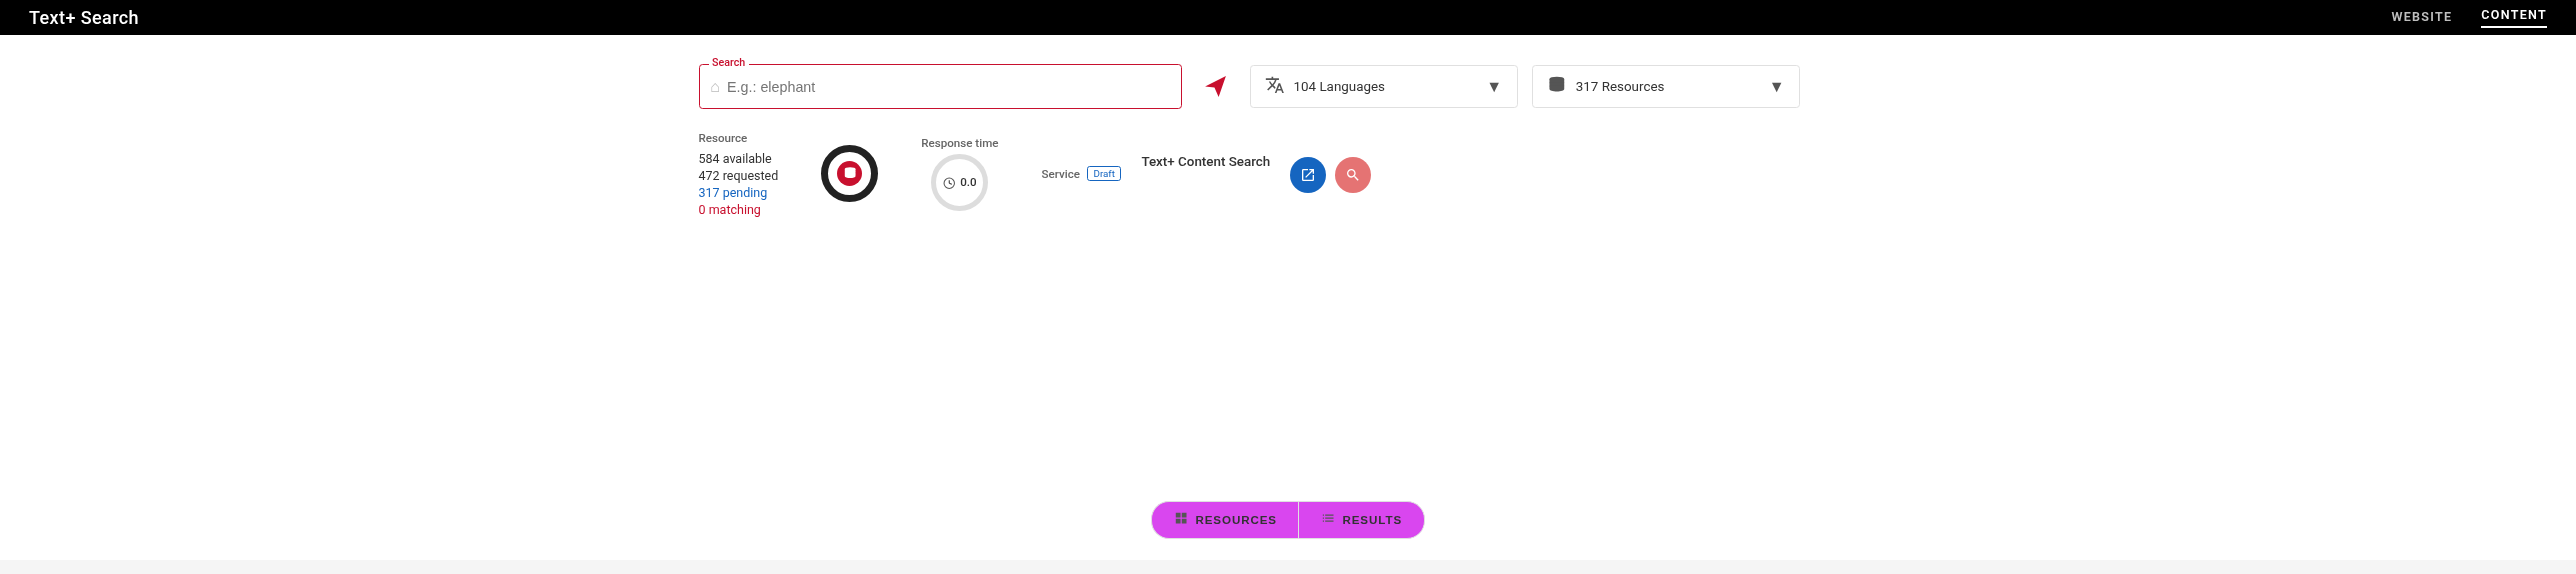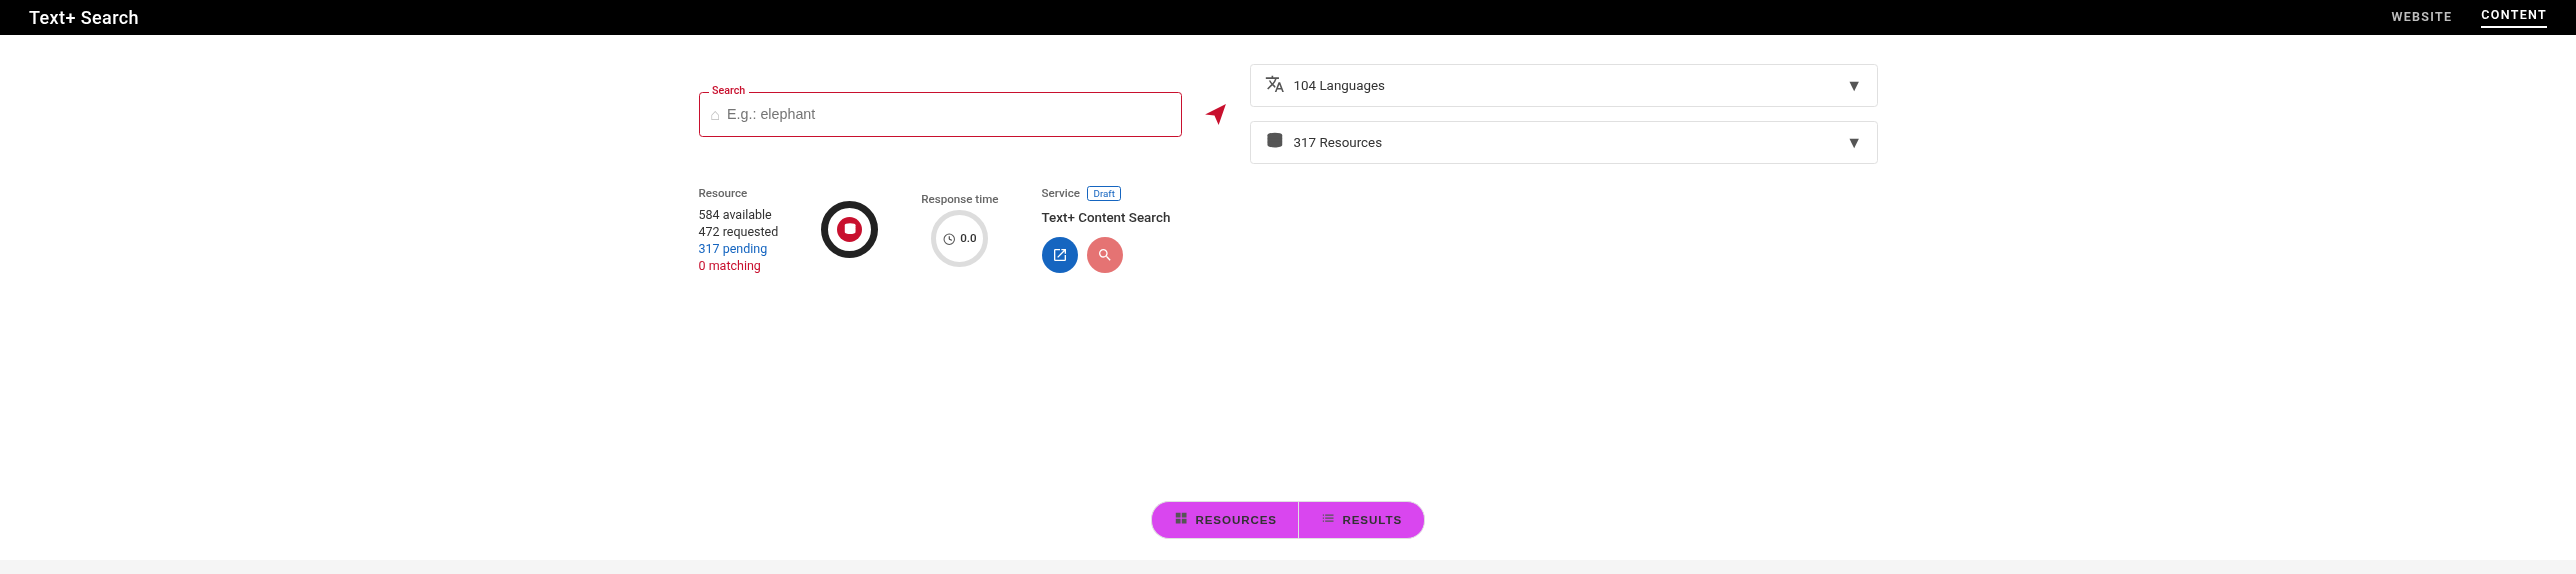--- a/index.html
+++ b/index.html
@@ -103,23 +103,24 @@
       flex-shrink: 0;
       background: none;
       border: none;
       display: flex;
       align-items: center;
     }
 
     
     .dropdowns-section {
       display: flex;
-      flex-direction: column;
+      flex-direction: row;
       gap: 14.3px;
       flex: 1;
+      align-items: flex-end;
     }
     .dropdown-row {
       display: flex;
       align-items: center;
       border: 0.9px solid #e0e0e0;
       border-radius: 3.6px;
       padding: 0 14.3px;
       height: 43px;
       background: #fff;
       cursor: pointer;
@@ -213,22 +214,22 @@
       justify-content: center;
       background: #fff;
       font-size: 11.6px;
       color: #333;
       font-weight: 500;
     }
 
     
     .service-section {
       display: flex;
-      flex-direction: column;
-      gap: 9px;
+      flex-direction: row;
+      gap: 20px;
     }
     .service-label-row {
       display: flex;
       align-items: center;
       gap: 7.2px;
     }
     .service-label {
       font-size: 11.6px;
       color: #666;
       font-weight: 500;

